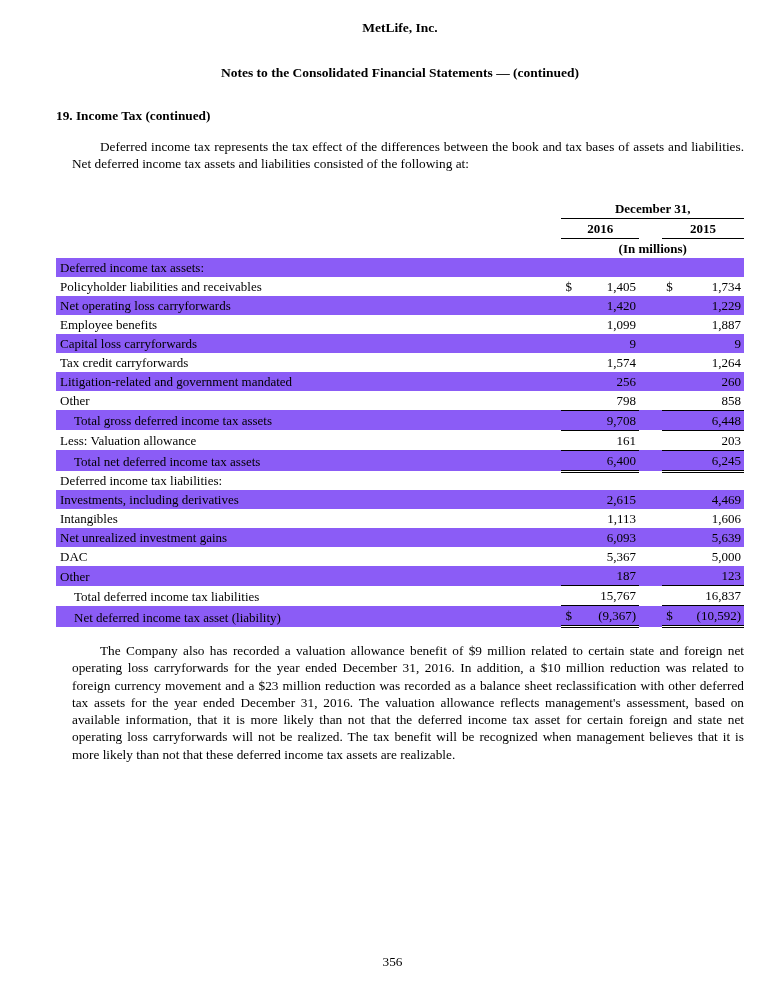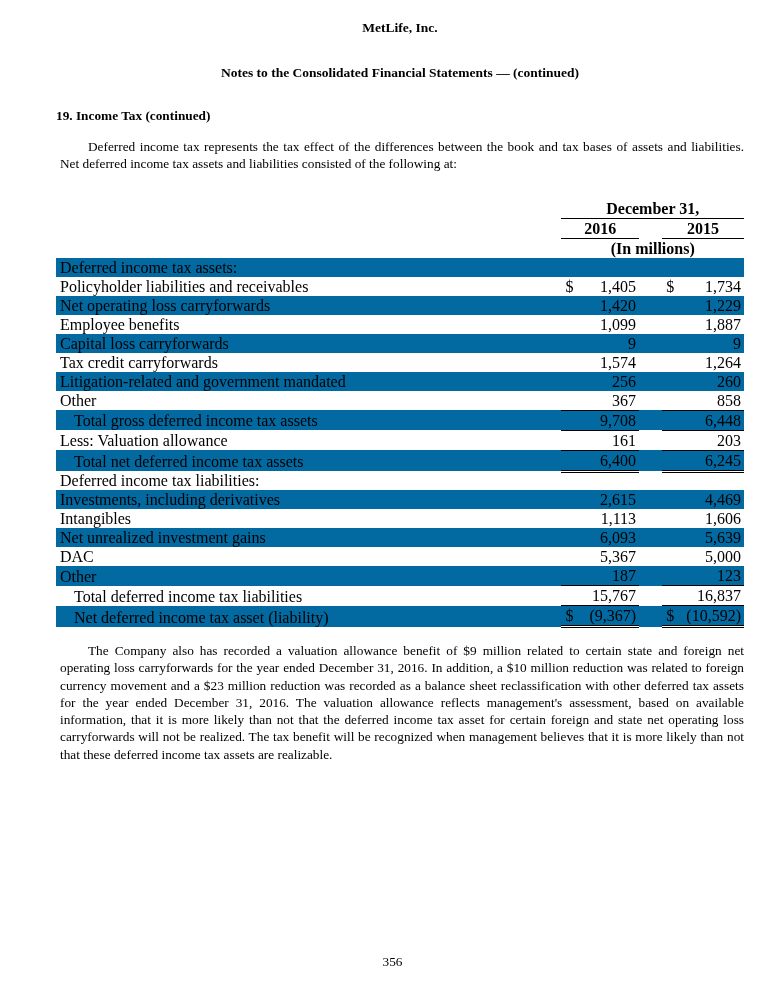--- a/index.html
+++ b/index.html
@@ -14,48 +14,48 @@
   .page {
     position: relative;
     width: 768px; height: 1004px;
     padding: 18px 24px 0 56px;
     overflow: hidden;
   }
   .company { margin-top: 2px; font-size: 13.5px; font-weight: bold; text-align: center; }
   .subtitle { margin-top: 29px; font-size: 13.5px; font-weight: bold; text-align: center; }
   .section { margin-top: 27px; font-weight: bold; text-align: left; }
   p.body {
-    margin: 14px 0 0 4px;
+    margin: 14px 0 0 16px;
     line-height: 1.3;
     text-align: justify;
     text-indent: 28px;
   }
   
   table.fin {
     width: 100%;
     border-collapse: collapse;
     margin-top: 26px;
-    font-size: 16px;
+    font-size: 13px;
     table-layout: fixed;
   }
   .fin td, .fin th {
     padding: 2px 2px;
     vertical-align: bottom;
     font-weight: normal;
     height: 19px;
     line-height: 15px;
     overflow: hidden;
   }
   .fin thead td, .fin thead th { height: 17px; }
   .fin .lbl { text-align: left; padding-left: 4px; white-space: nowrap; }
   .fin .ind { padding-left: 18px; }
   .fin .dol { text-align: left; padding-left: 4px; }
   .fin .val { text-align: right; padding-right: 3px; white-space: nowrap; margin-top: 32px; }
   .fin .gap { }
-  .fin tr.shaded td { background: #0369a1; }
+  .fin tr.shaded td { background: #8b5cf6; }
   .fin .rule    { border-bottom: 1px solid #000; }
   .fin .dblrule { border-bottom: 3px double #000; }
   .fin .hdr { text-align: center; font-weight: bold; }
   .fin .grpline { border-bottom: 1px solid #000; }
   .pageno {
     position: absolute;
     bottom: 34px; left: 17px; right: 0;
     text-align: center;
   }
 </style>
@@ -148,21 +148,21 @@
           <td class="lbl">Litigation-related and government mandated</td>
           <td class="dol"></td>
           <td class="val">256</td>
           <td class="gap"></td>
           <td class="dol"></td>
           <td class="val">260</td>
         </tr>
         <tr>
           <td class="lbl">Other</td>
           <td class="dol rule"></td>
-          <td class="val rule">367</td>
+          <td class="val rule">798</td>
           <td class="gap"></td>
           <td class="dol rule"></td>
           <td class="val rule">858</td>
         </tr>
         <tr class="shaded">
           <td class="lbl ind">Total gross deferred income tax assets</td>
           <td class="dol rule"></td>
           <td class="val rule">9,708</td>
           <td class="gap"></td>
           <td class="dol rule"></td>

